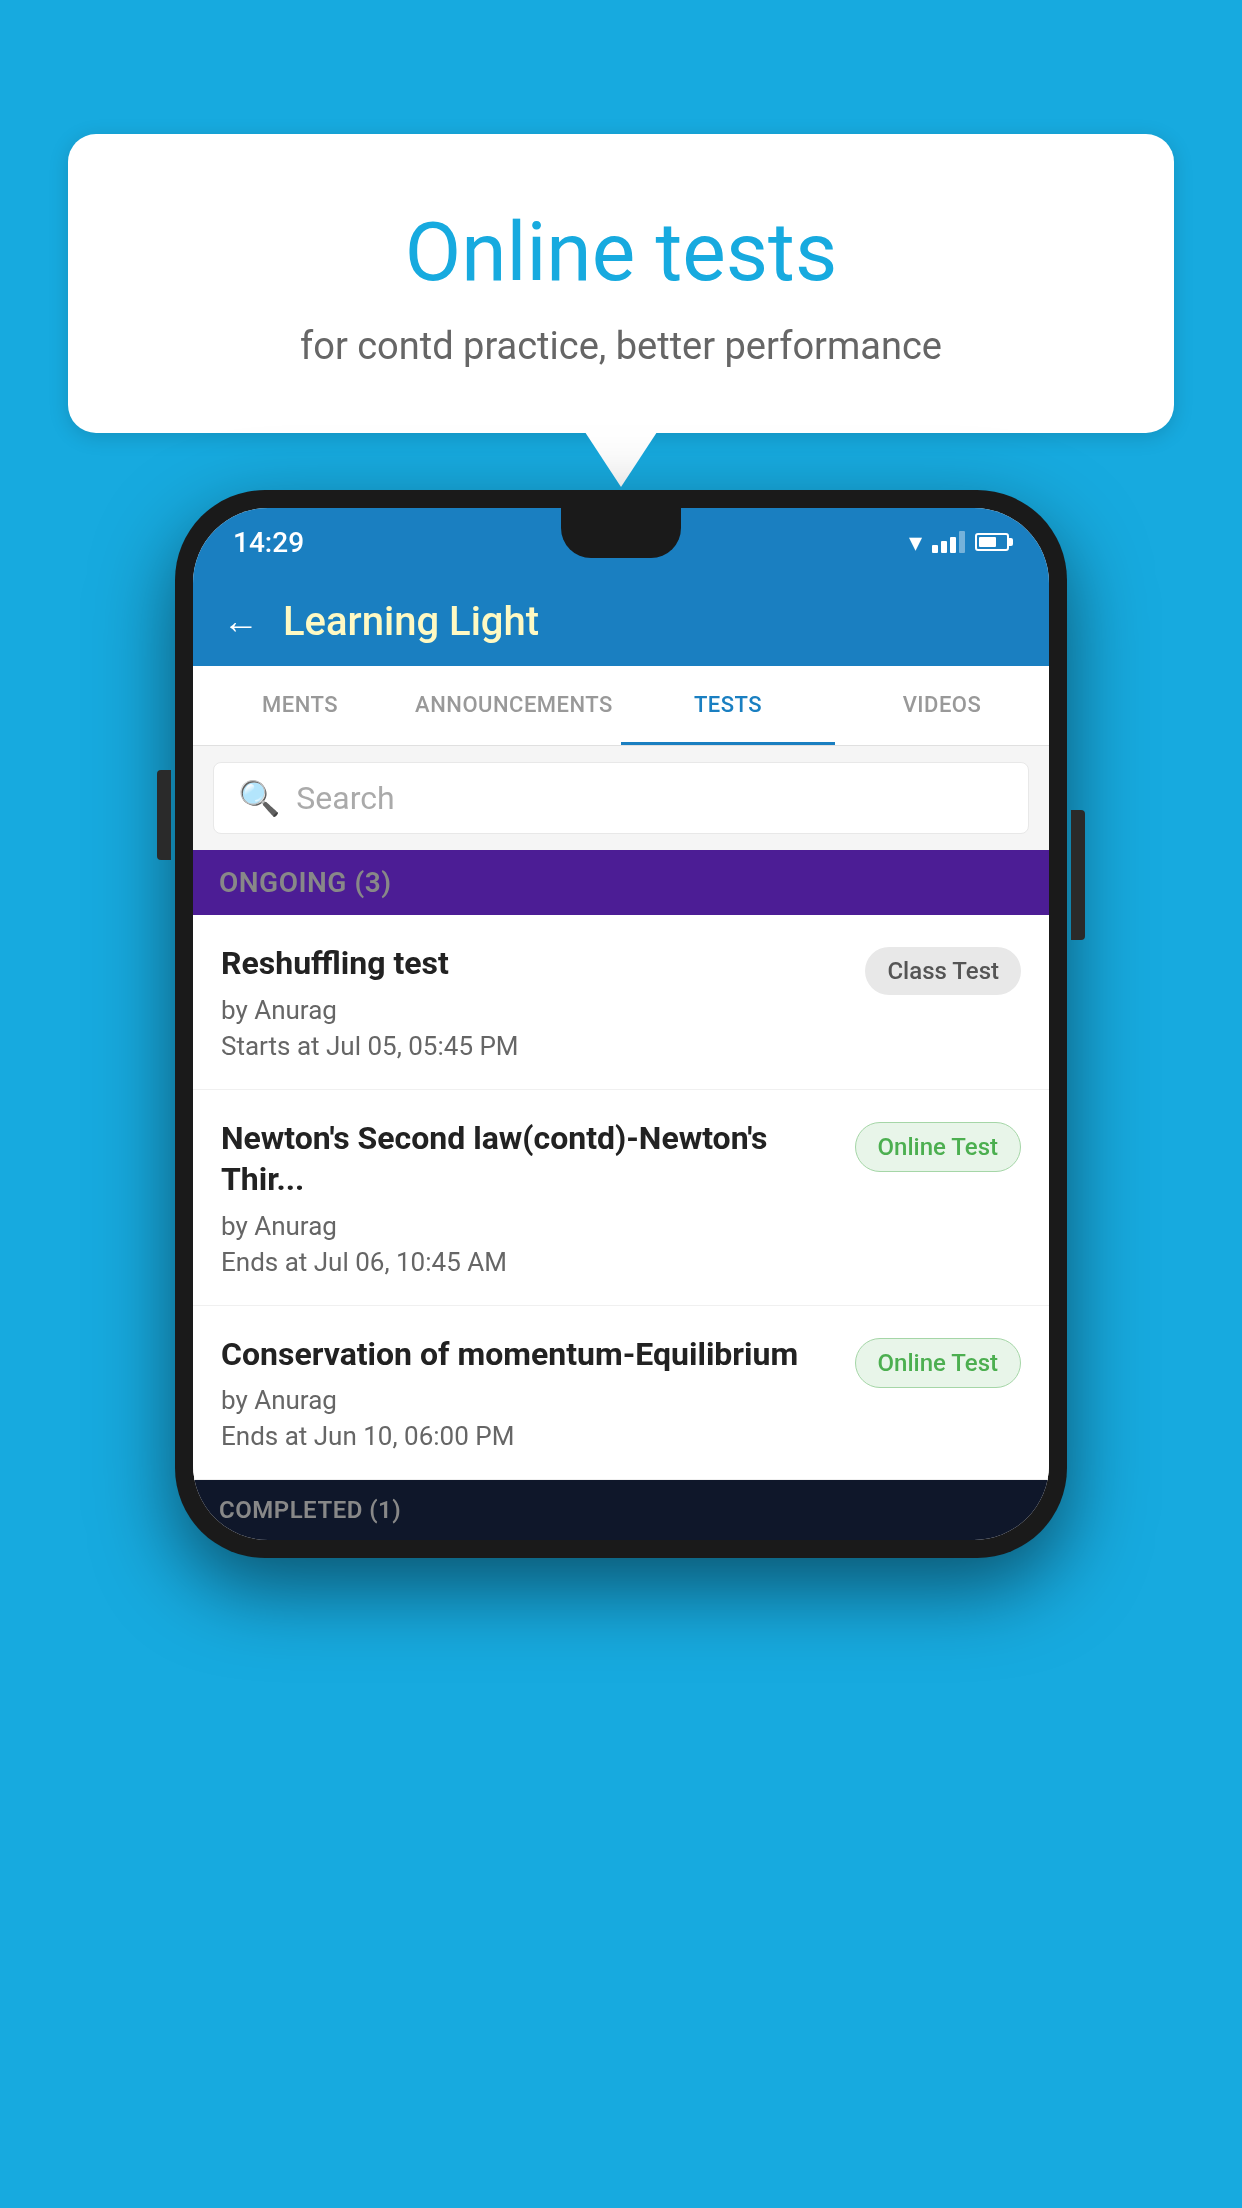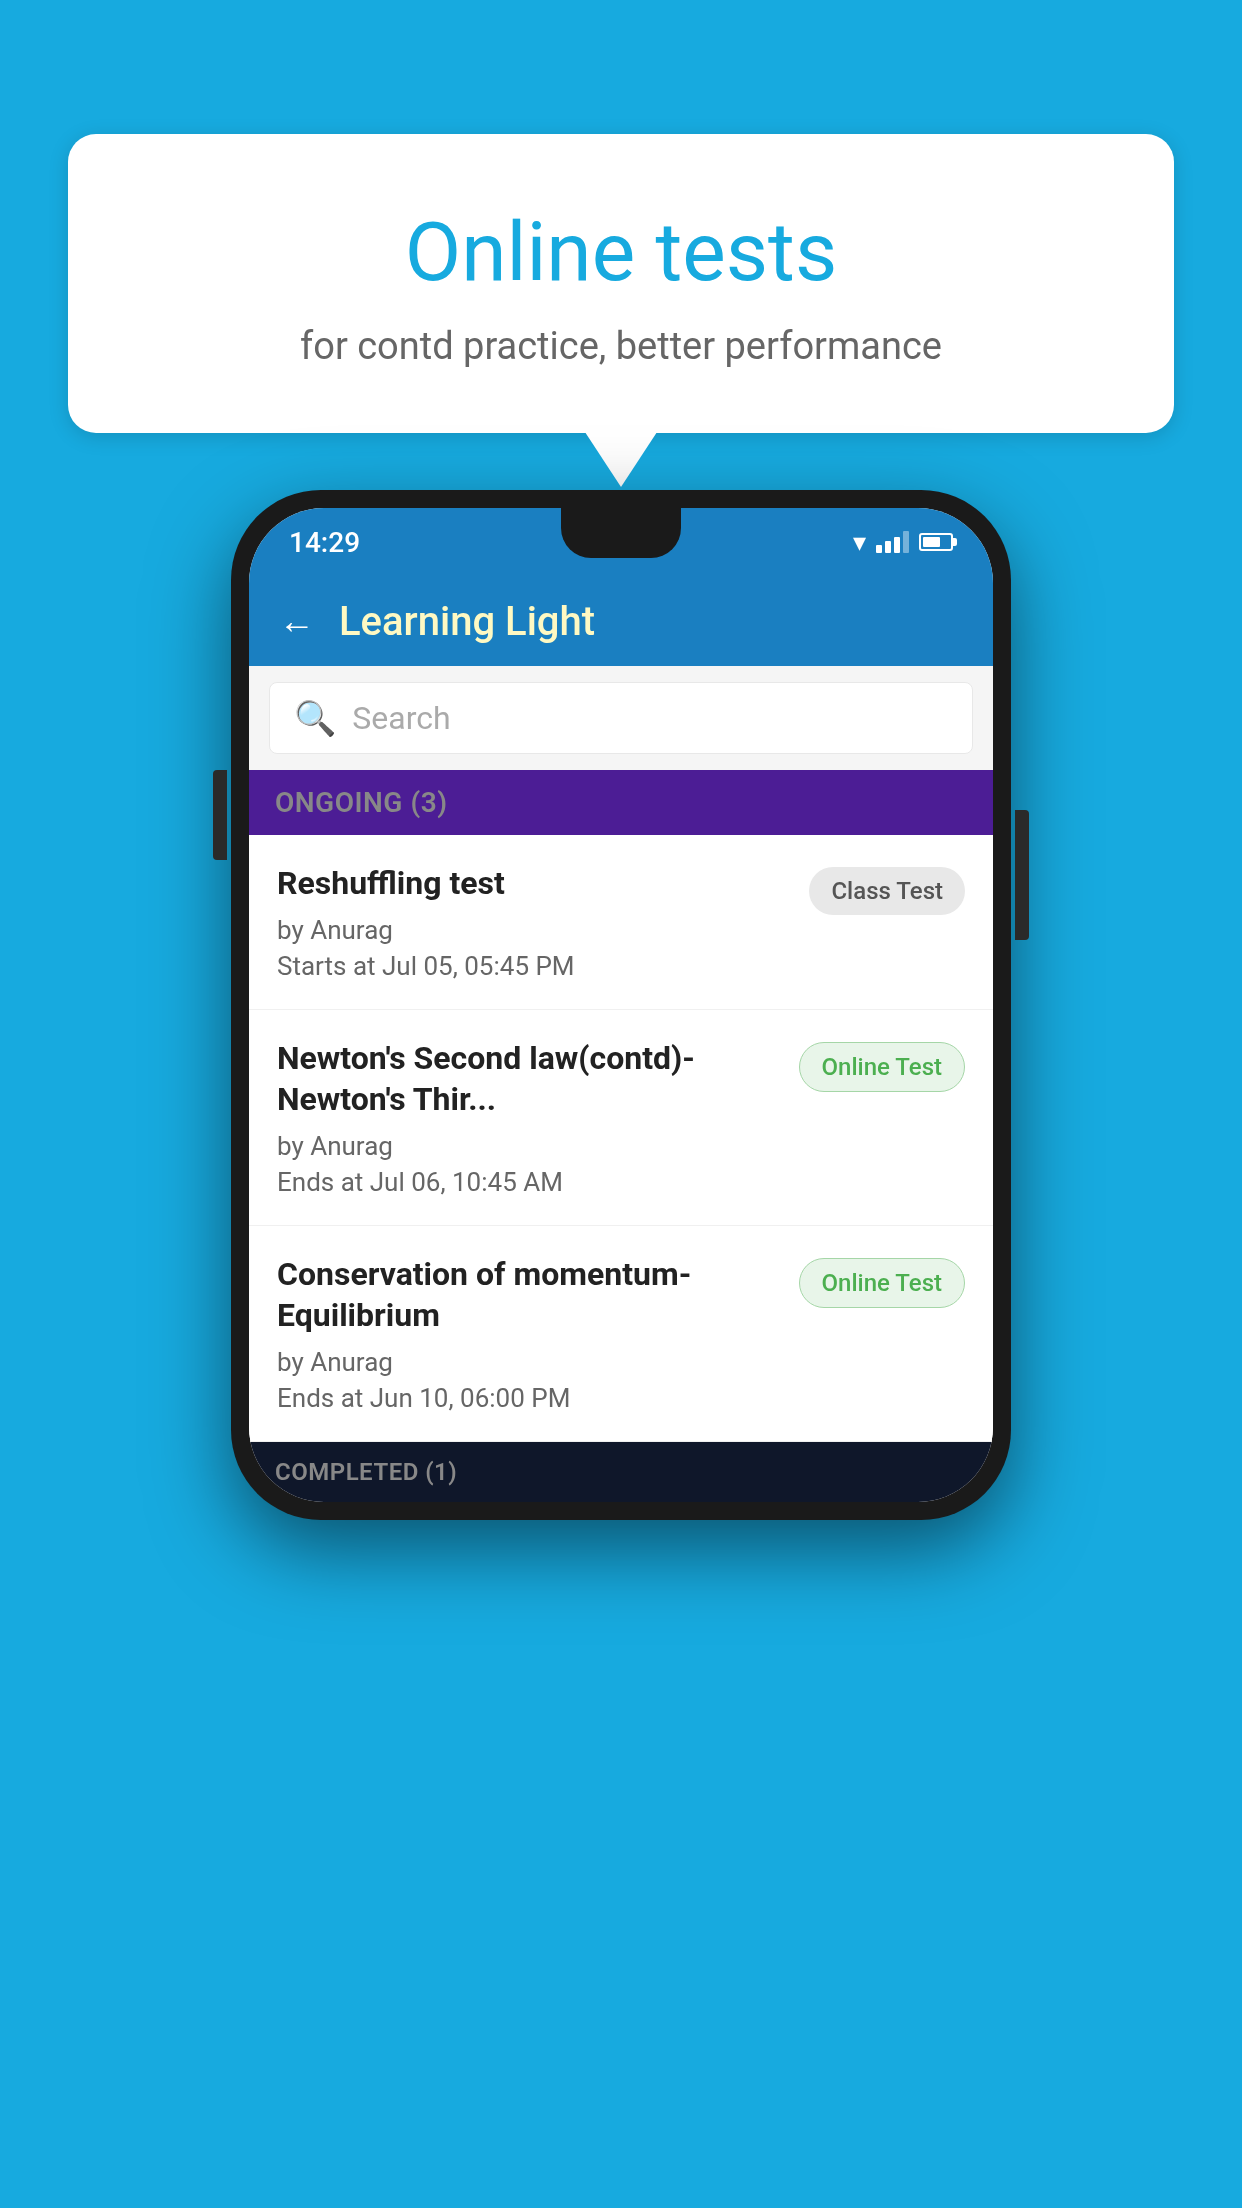--- a/index.html
+++ b/index.html
@@ -55,21 +55,21 @@
       color: #666;
       font-weight: 400;
     }
 
     
     .phone-container {
       position: absolute;
       top: 490px;
       left: 50%;
       transform: translateX(-50%);
-      width: 780px;
+      width: 892px;
     }
 
     .phone-outer {
       background: #1a1a1a;
       border-radius: 90px;
       padding: 18px;
       box-shadow: 0 30px 80px rgba(0,0,0,0.5);
       position: relative;
     }
 
@@ -377,20 +377,34 @@
             <div class="battery-fill"></div>
           </div>
         </div>
       </div>
 
       <div class="app-header">
         <span class="back-arrow">←</span>
         <span class="app-header-title">Learning Light</span>
       </div>
 
+      <div class="tabs-bar">
+        <div class="tab-item">
+          <span>MENTS</span>
+        </div>
+        <div class="tab-item">
+          <span>ANNOUNCEMENTS</span>
+        </div>
+        <div class="tab-item active">
+          <span>TESTS</span>
+        </div>
+        <div class="tab-item">
+          <span>VIDEOS</span>
+        </div>
+      </div>
 
       <div class="search-container">
         <div class="search-bar">
           <span class="search-icon-wrap">🔍</span>
           <span class="search-placeholder">Search</span>
         </div>
       </div>
 
       <div class="section-header">ONGOING (3)</div>
 

